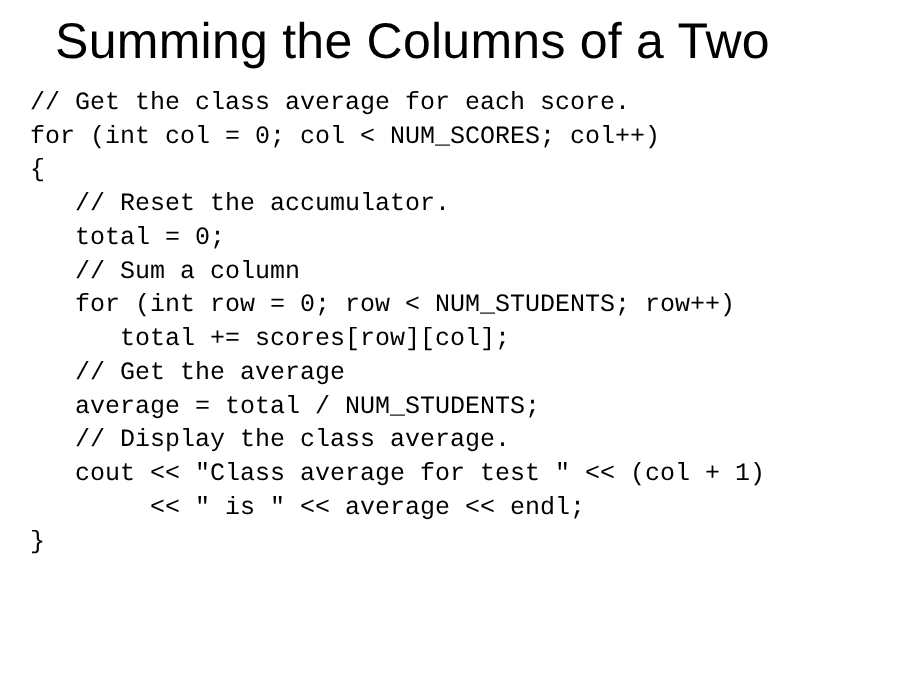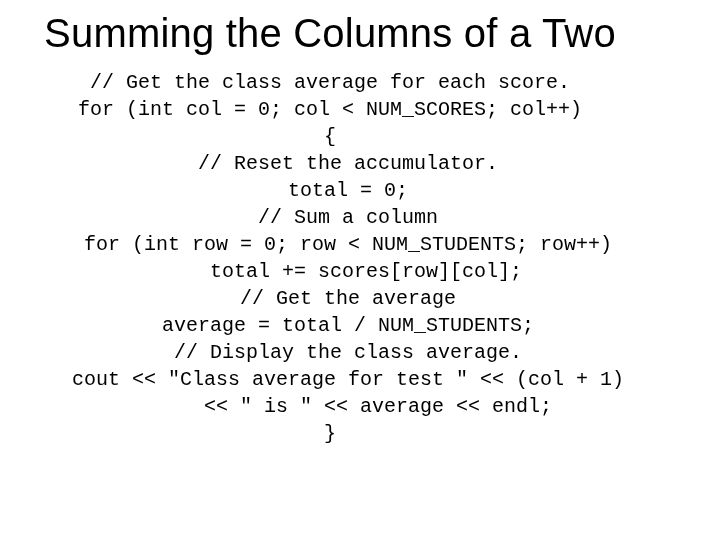--- a/index.html
+++ b/index.html
@@ -23,21 +23,20 @@
     text-align: center;
     margin: 0 0 14px 0;
     font-weight: 400;
     letter-spacing: 0.2px;
   }
   .code {
     font-family: "Courier New", Courier, monospace;
     font-size: 20px;
     line-height: 1.35;
     white-space: pre;
-    text-align: center;
   }
 </style>
 </head>
 <body>
 
 <div class="slide">
   <h1 class="title">
     <span>Summing the Columns of a Two</span><br>
   </h1>
   <div class="code"><span>// Get the class average for each score.</span>

